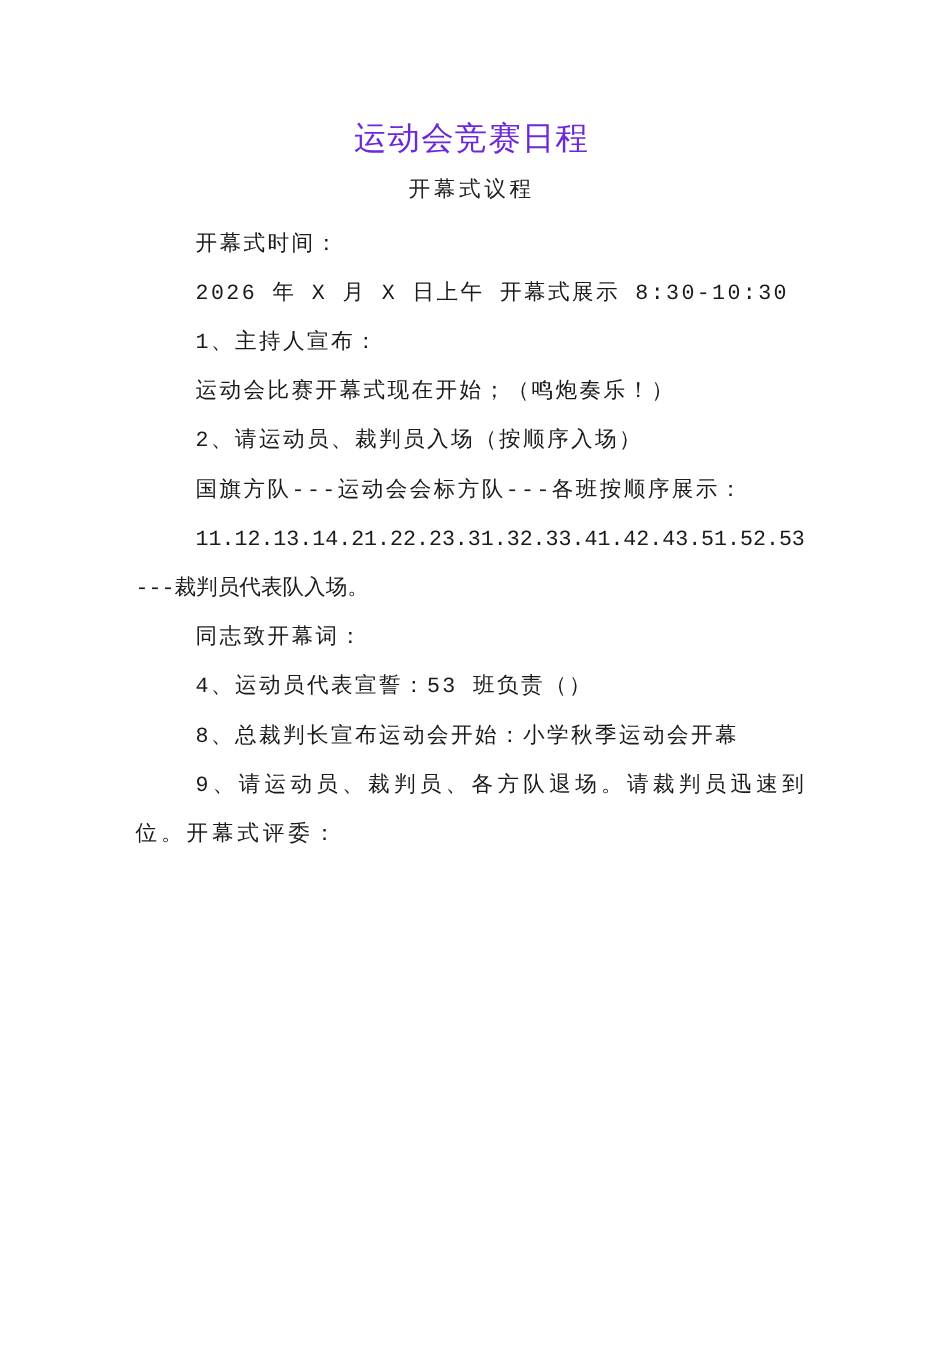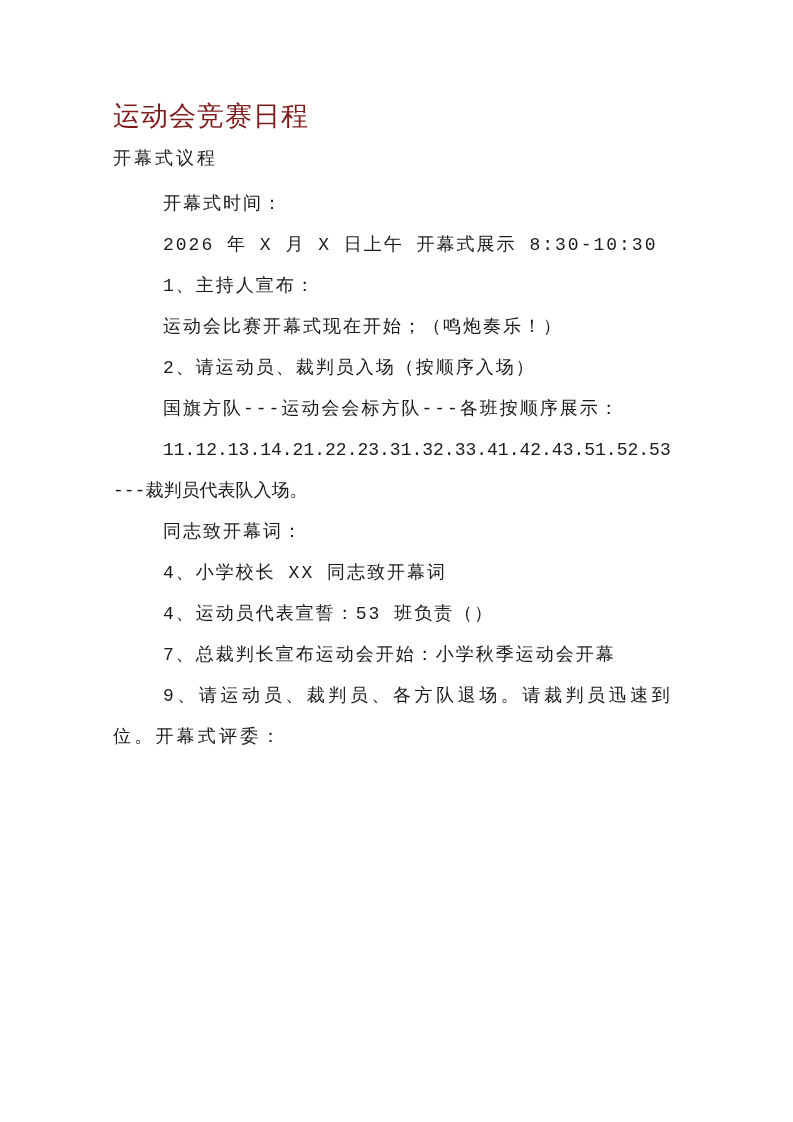--- a/index.html
+++ b/index.html
@@ -19,33 +19,33 @@
     position: absolute;
     left: 113px;
     top: 0;
     width: 560px;
   }
   .title {
     position: absolute;
     left: 0;
     width: 560px;
     top: 96px;
-    text-align: left;
+    text-align: center;
     font-family: "DejaVu Sans", "Liberation Sans", sans-serif;
     font-size: 27px;
     letter-spacing: 1px;
     line-height: 40px;
-    color: #7f1d1d;
+    color: #6d28d9;
   }
   .subtitle {
     position: absolute;
     left: 0;
     width: 560px;
     top: 143px;
-    text-align: left;
+    text-align: center;
     font-size: 18px;
     letter-spacing: 3px;
     line-height: 30px;
     color: #222;
   }
   .body {
     position: absolute;
     left: 0;
     top: 184px;
     width: 560px;
@@ -73,18 +73,17 @@
 
   <div class="body">
     <p class="p">开幕式时间：</p>
     <p class="p">2026 年 X 月 X 日上午 开幕式展示 8:30-10:30</p>
     <p class="p">1、主持人宣布：</p>
     <p class="p">运动会比赛开幕式现在开始；（鸣炮奏乐！）</p>
     <p class="p">2、请运动员、裁判员入场（按顺序入场）</p>
     <p class="p">国旗方队---运动会会标方队---各班按顺序展示：</p>
     <p class="p nums">11.12.13.14.21.22.23.31.32.33.41.42.43.51.52.53 ---裁判员代表队入场。</p>
     <p class="p">同志致开幕词：</p>
-    <p class="p">4、小学校长 XX 同志致开幕词</p>
     <p class="p">4、运动员代表宣誓：53 班负责（）</p>
-    <p class="p">7、总裁判长宣布运动会开始：小学秋季运动会开幕</p>
+    <p class="p">8、总裁判长宣布运动会开始：小学秋季运动会开幕</p>
     <p class="p wide">9、请运动员、裁判员、各方队退场。请裁判员迅速到位。开幕式评委：</p>
   </div>
 </div>
 
 </body></html>

